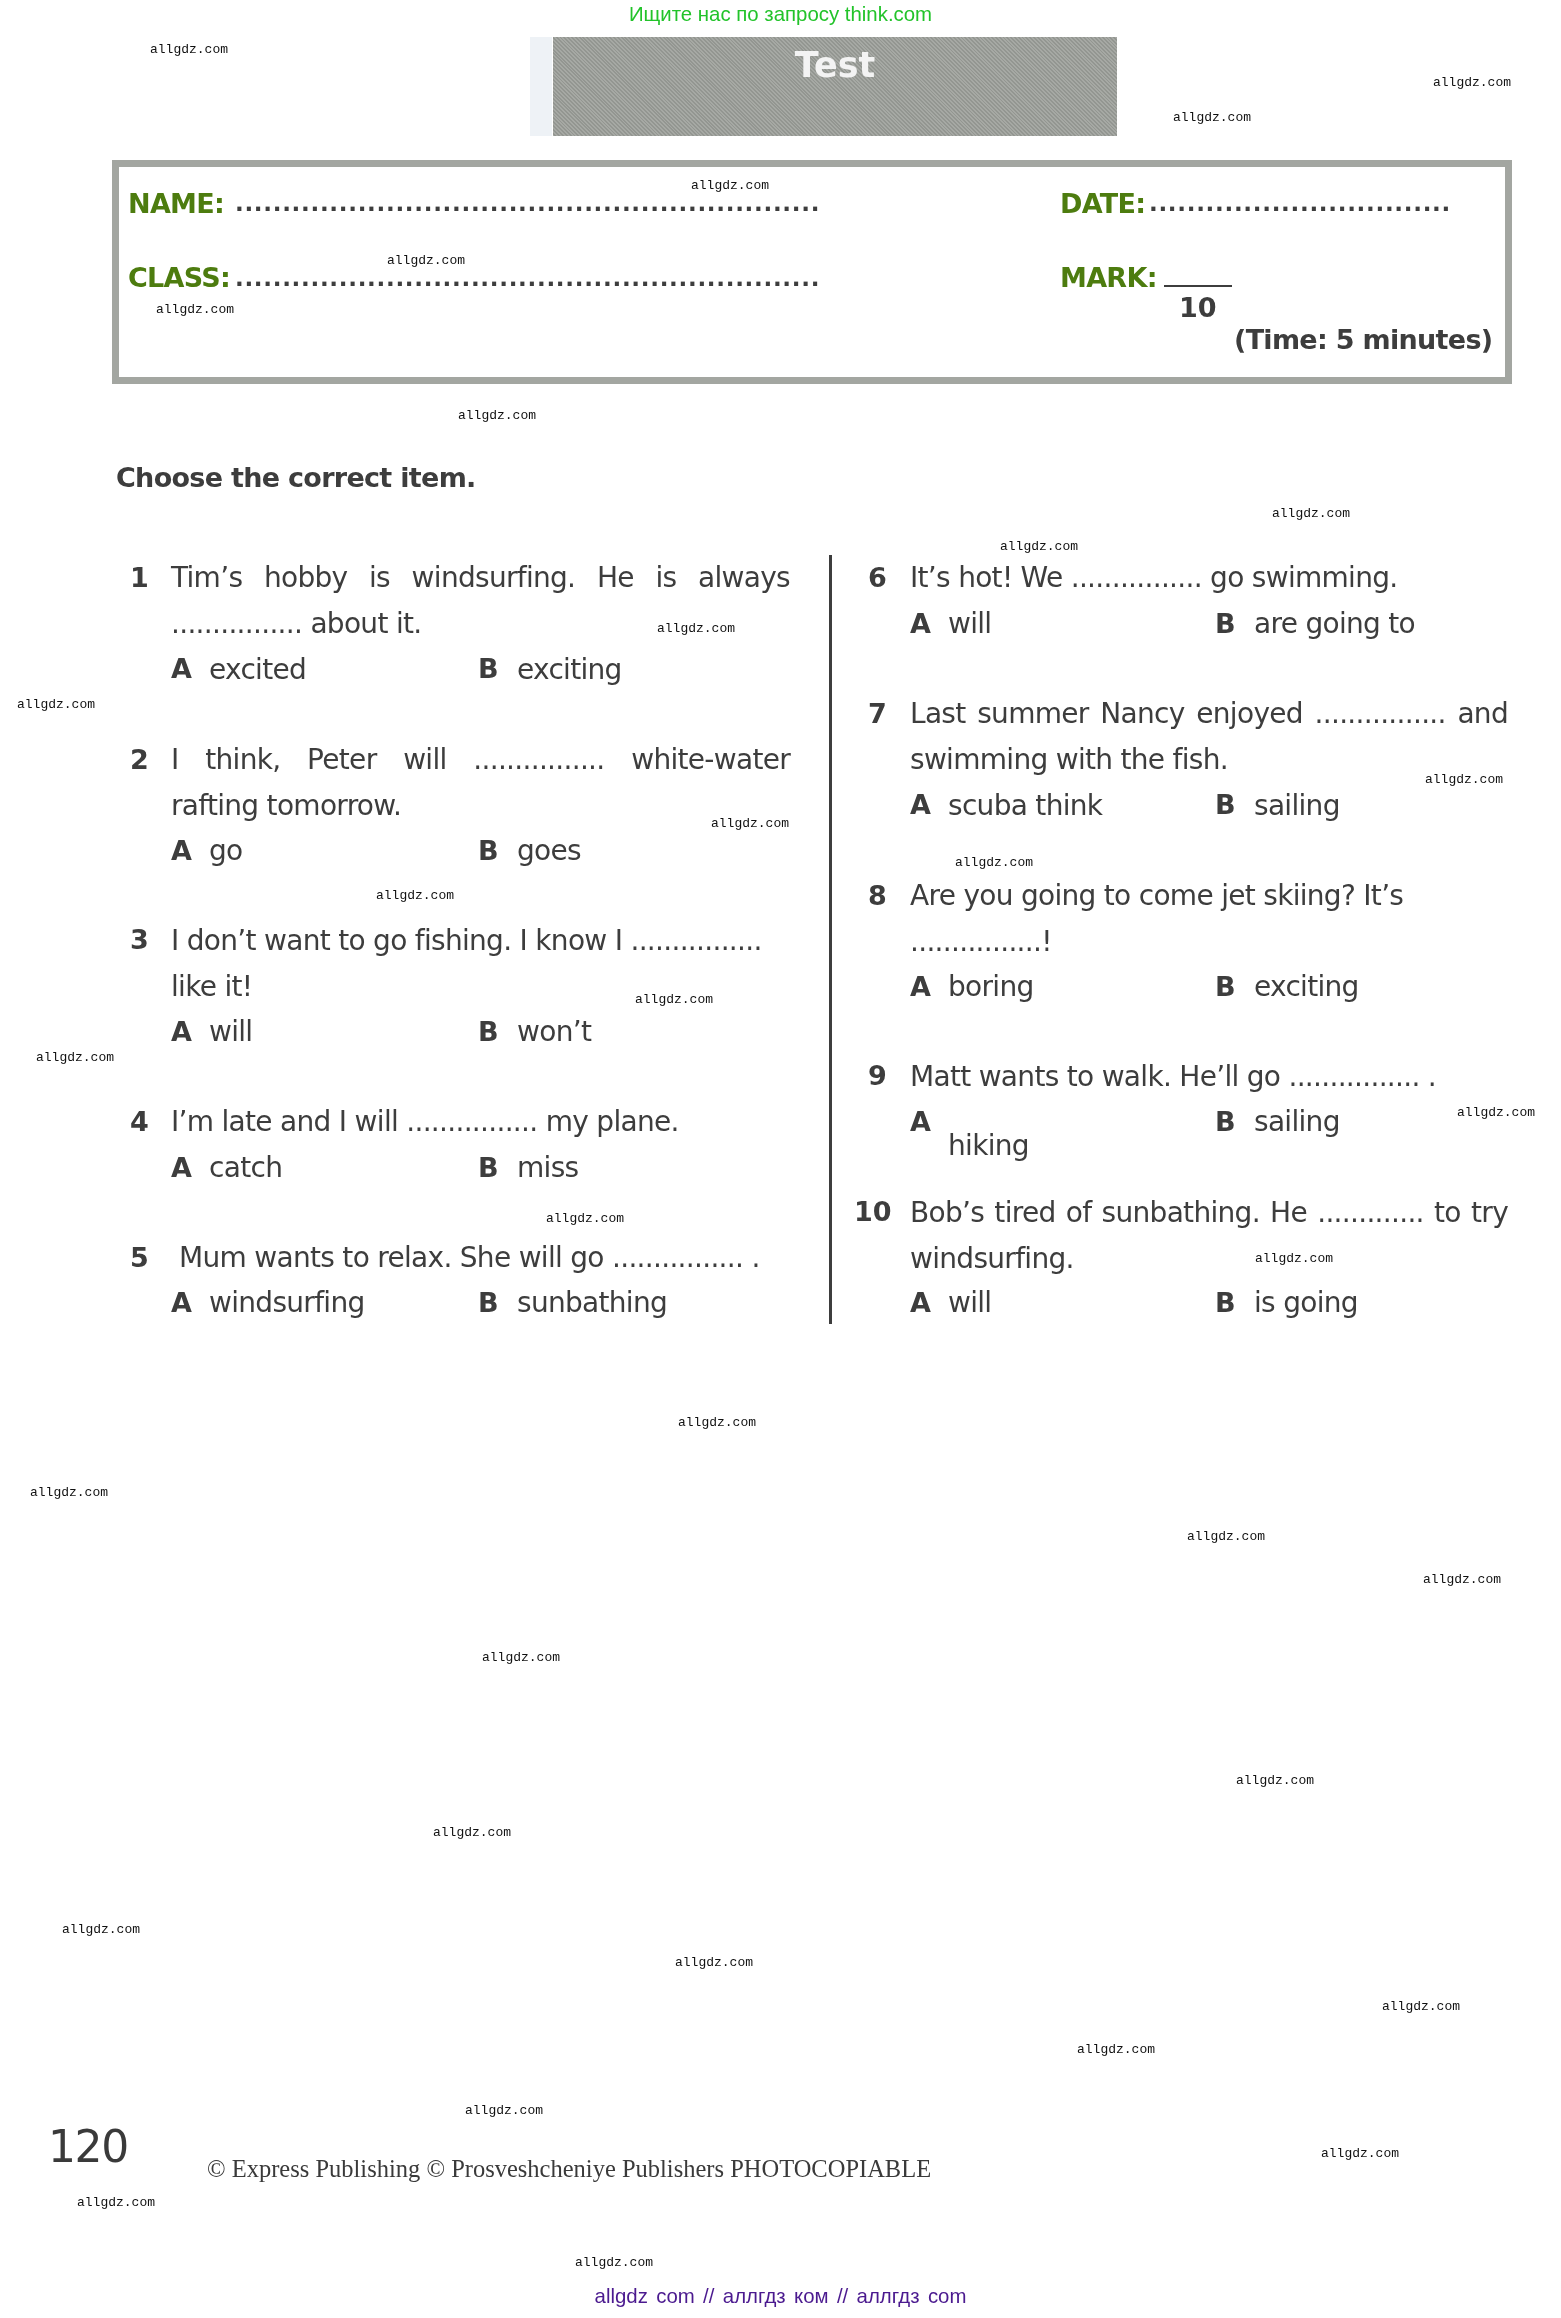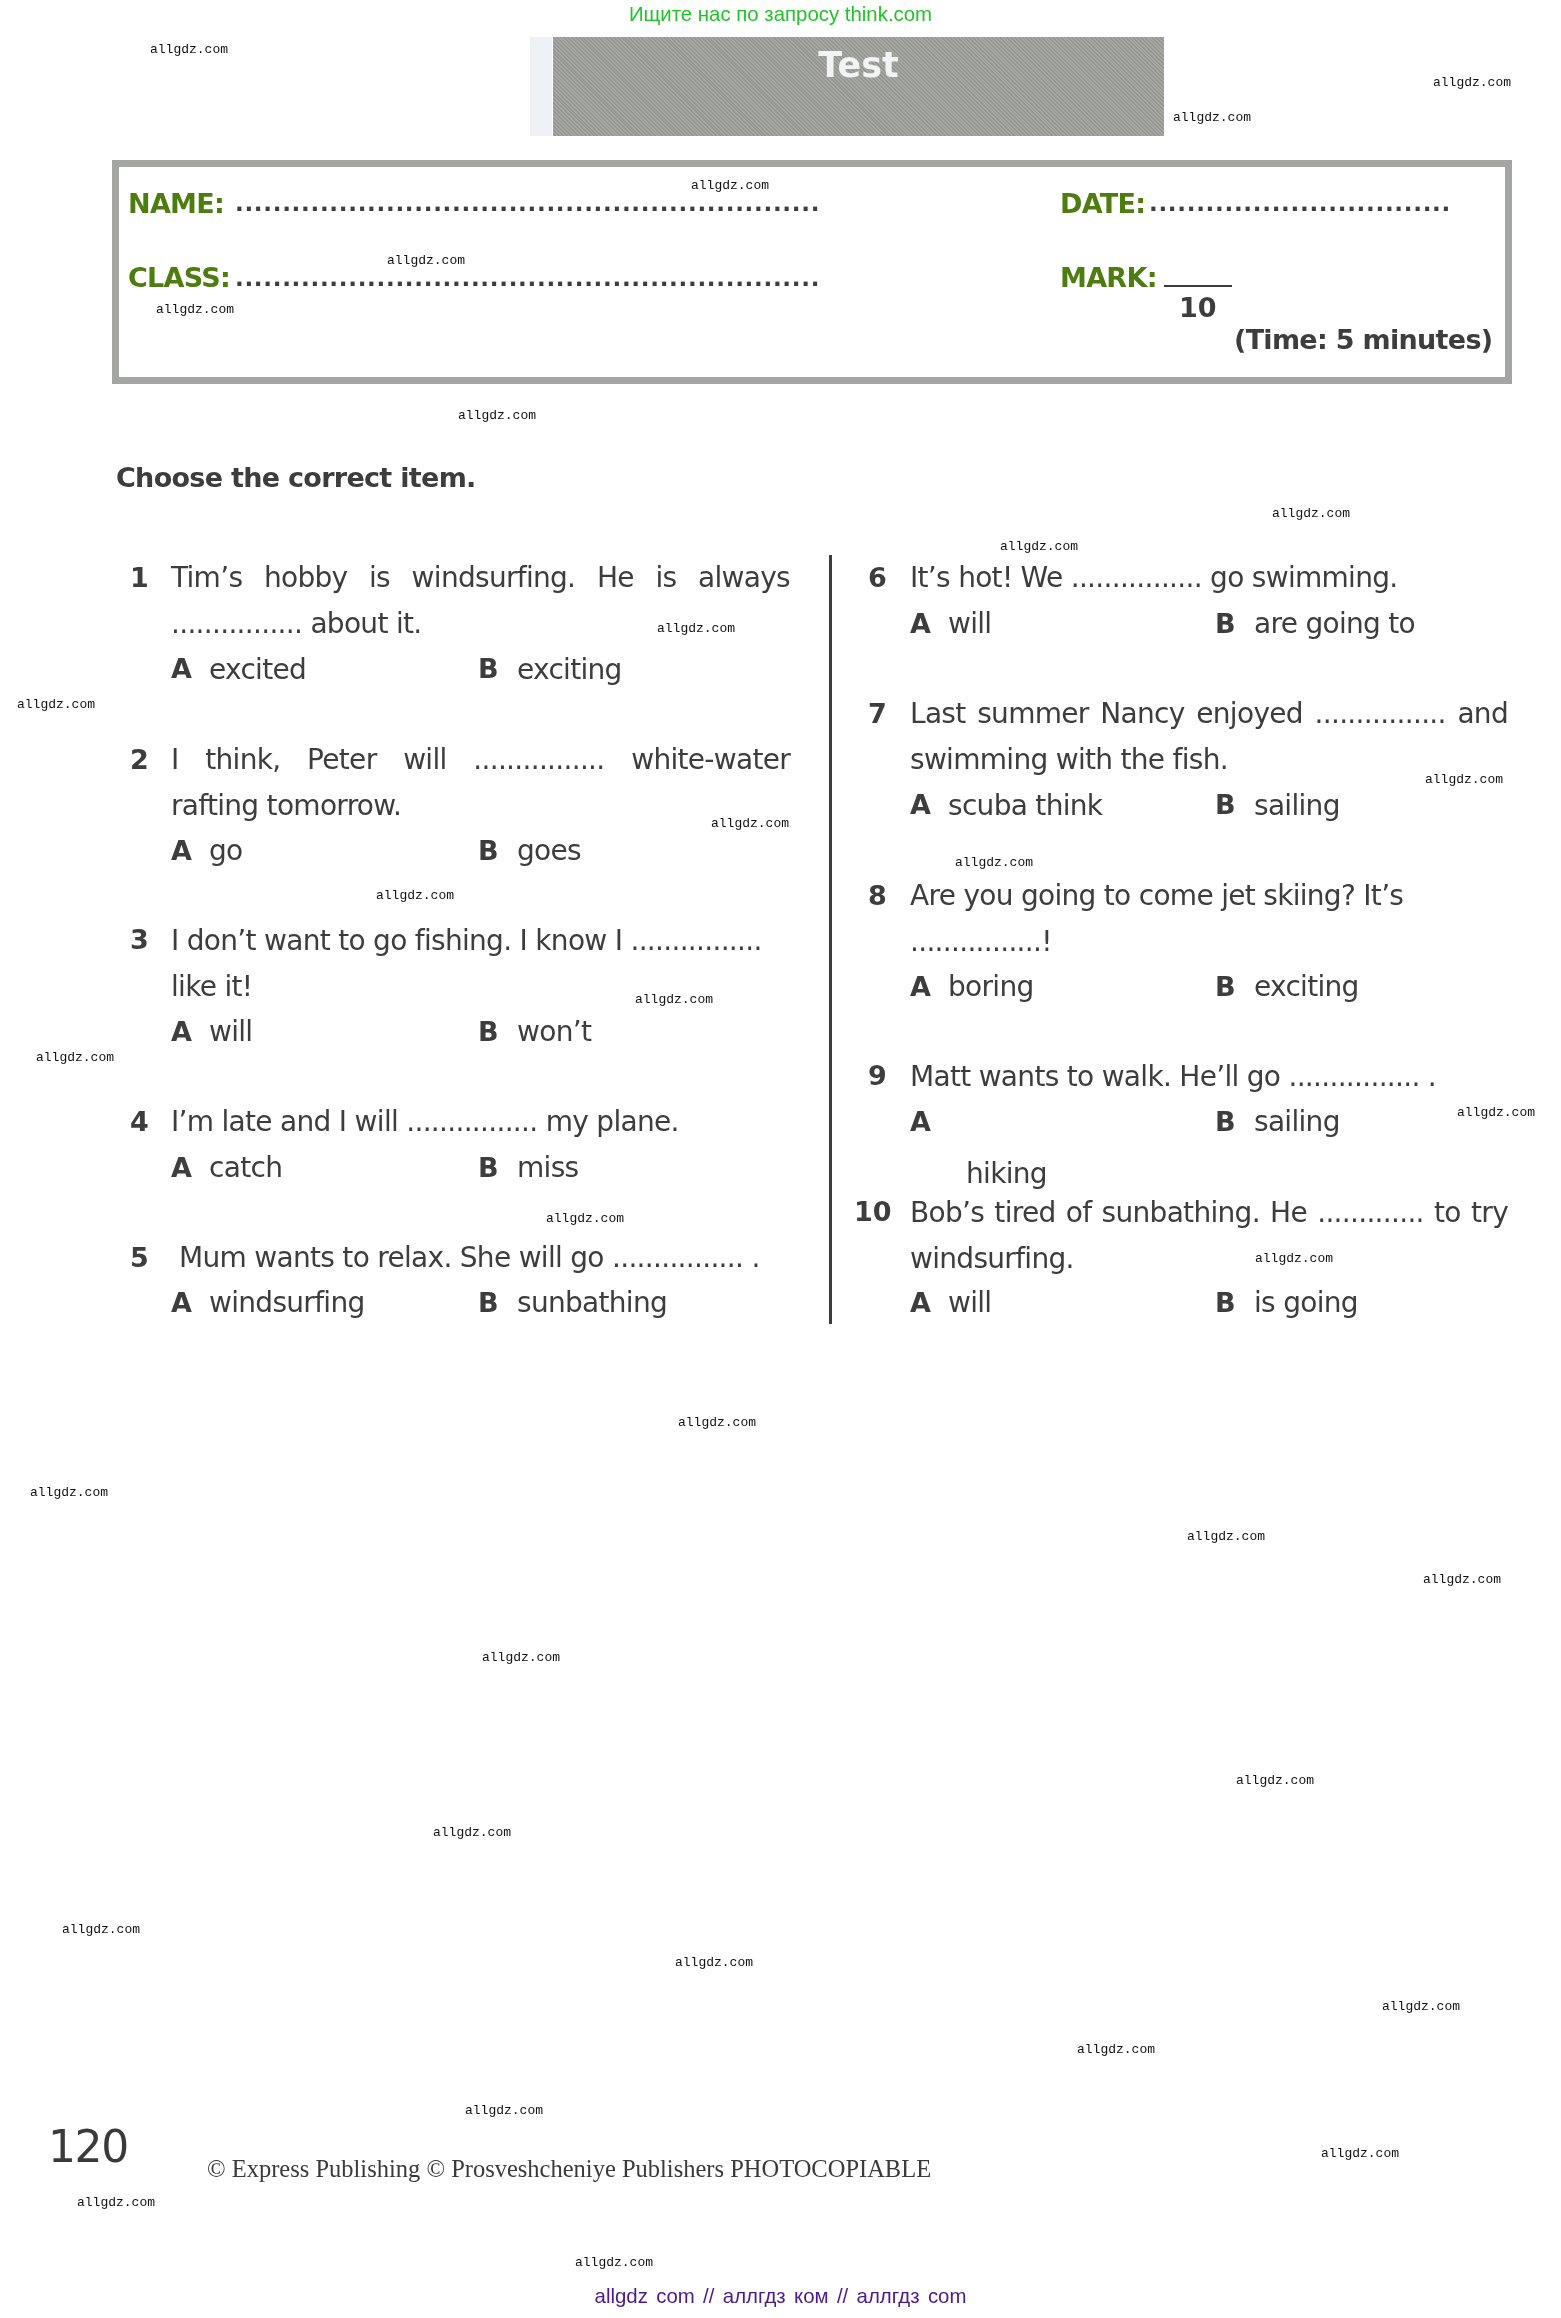--- a/index.html
+++ b/index.html
@@ -12,21 +12,21 @@
   .abs { position:absolute; }
   .top-banner {
     left:0; width:1561px; top:2.7px; text-align:center;
     color:#22c32a; font-size:20.4px; font-family:"Liberation Sans", sans-serif;
   }
   .title-box {
     left:553px; top:37px; width:564px; height:99px;
     background-color:#9c9f9a;
     background-image:repeating-linear-gradient(45deg, rgba(255,255,255,0.10) 0 1.4px, rgba(0,0,0,0.06) 1.4px 2.7px);
     color:#f3f3f3; text-align:center;
-    font-family:"DejaVu Sans", sans-serif; font-weight:bold;padding-left:47px;
+    font-family:"DejaVu Sans", sans-serif; font-weight:bold;
   }
   .title-box .l1 { position:absolute; left:0; right:0; top:6.8px; font-size:35px; line-height:42px; }
   .title-box .l2 { position:absolute; left:0; right:0; top:49px; font-size:38px; line-height:45px; }
   .title-strip { left:530px; top:37px; width:22.4px; height:99px; background:#eef2f6; }
 
   .info-box {
     left:112px; top:160px; width:1400px; height:224px; box-sizing:border-box;
     border:7.5px solid #a3a6a1;
     background:#ffffff;
   }
@@ -131,21 +131,21 @@
 <div class="abs q-num" style="left:868px; top:880px;">8</div>
 <div class="abs q-text" style="left:910px; top:873px; width:544px;">Are you going to come jet skiing? It’s ................!</div>
 <div class="abs opt-letter" style="left:910px; top:971px;">A</div>
 <div class="abs opt-text" style="left:948px; top:970px;">boring</div>
 <div class="abs opt-letter" style="left:1215px; top:971px;">B</div>
 <div class="abs opt-text" style="left:1254px; top:970px;">exciting</div>
 
 <div class="abs q-num" style="left:868px; top:1060px;">9</div>
 <div class="abs q-text" style="left:910px; top:1054px; width:598px;">Matt wants to walk. He’ll go ................ .</div>
 <div class="abs opt-letter" style="left:910px; top:1106px;">A</div>
-<div class="abs opt-text" style="left:948px; top:1157px;margin-left:18px;">hiking</div>
+<div class="abs opt-text" style="left:948px; top:1129px;">hiking</div>
 <div class="abs opt-letter" style="left:1215px; top:1106px;">B</div>
 <div class="abs opt-text" style="left:1254px; top:1105px;">sailing</div>
 
 <div class="abs q-num" style="left:854px; top:1196px;">10</div>
 <div class="abs q-text just" style="left:910px; top:1190px; width:598px;">Bob’s tired of sunbathing. He ............. to try windsurfing.</div>
 <div class="abs opt-letter" style="left:910px; top:1287px;">A</div>
 <div class="abs opt-text" style="left:948px; top:1286px;">will</div>
 <div class="abs opt-letter" style="left:1215px; top:1287px;">B</div>
 <div class="abs opt-text" style="left:1254px; top:1286px;">is going</div>
 

